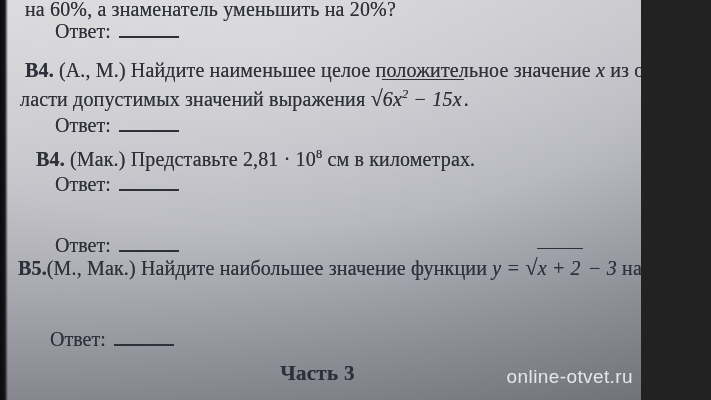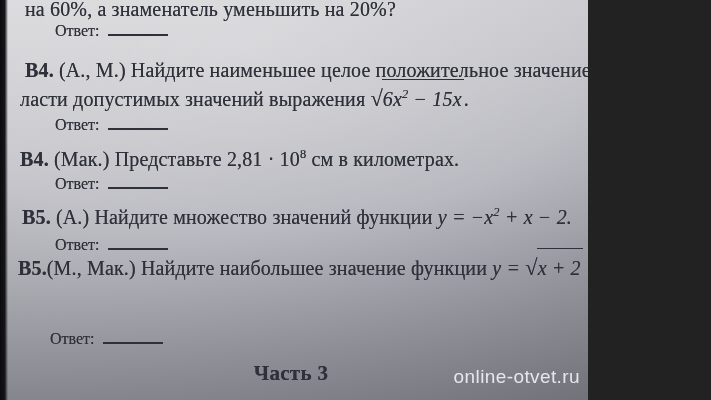--- a/index.html
+++ b/index.html
@@ -1,37 +1,37 @@
 <!DOCTYPE html>
 <html><head>
 <meta charset="utf-8">
 <style>
   html,body { margin:0; padding:0; background:#222; }
   .photo {
     position: relative;
-    width: 588px; height: 400px;
+    width: 641px; height: 400px;
     overflow: hidden;
     background:
       radial-gradient(130% 100% at 42% 12%, rgba(255,255,255,0.22) 0%, rgba(255,255,255,0.04) 45%, rgba(0,0,0,0.20) 100%),
       linear-gradient(168deg, #d9d9db 0%, #c8c8cd 28%, #b6b6be 55%, #9e9ea8 80%, #8d8d97 100%);
     font-family: "Liberation Serif", serif;
     color: #2f313a;
   }
   .edge-strip {
     position: absolute; left: 0; top: 0; bottom: 0; width: 8px;
     background: linear-gradient(to right, #0b0b0d 0%, #16161a 60%, rgba(22,22,26,0) 100%);
   }
   .content { position: absolute; inset: 0; filter: blur(0.3px); text-shadow: 0 0 0.6px rgba(47,49,58,0.75); }
   .line { position: absolute; white-space: nowrap; font-size: 20px; letter-spacing: 0.15px; line-height: 26px; }
   .num { font-weight: bold; }
   .math { font-style: italic; }
   .sup { font-size: 0.62em; vertical-align: super; line-height: 0; }
   .sqrt-sign { font-size: 1.12em; font-style: normal; margin-right: -1px; }
   .radicand { border-top: 1.7px solid currentColor; padding: 8px 2px 0 1px; font-style: italic; }
-  .answer-row { position: absolute; white-space: nowrap; font-size: 16px; }
+  .answer-row { position: absolute; white-space: nowrap; font-size: 20px; }
   .blank {
     display: inline-block; width: 60px; height: 14px;
     border-bottom: 2px solid #2f313a; margin-left: 8px;
   }
   .footer {
     position: absolute; left: 0; right: 6px; top: 361px;
     text-align: center; font-weight: bold; font-size: 21px; letter-spacing: 0.3px;
   }
   .watermark {
     position: absolute; right: 8px; top: 366px;
@@ -61,36 +61,30 @@
       <span>из об-</span>
     </div>
     <div class="line" style="left:20px; top:86px;">
       <span>ласти допустимых значений выражения</span>
       <span class="sqrt-sign">√</span><span class="radicand"><span>6x</span><span class="sup">2</span><span> − 15x</span></span><span>.</span>
     </div>
     <div class="answer-row" style="left:55px; top:114px;">
       <span>Ответ:</span><span class="blank"></span>
     </div>
 
-    <div class="line" style="left:20px; top:146px;">
+    <div class="line" style="left:36px; top:146px;">
       <span class="num">В4.</span>
       <span>(Мак.)</span>
       <span>Представьте 2,81 · 10</span><span class="sup">8</span>
       <span>см в километрах.</span>
     </div>
     <div class="answer-row" style="left:55px; top:173px;">
       <span>Ответ:</span><span class="blank"></span>
     </div>
 
-    <div class="line" style="left:22px; top:204px;">
-      <span class="num">В5.</span>
-      <span>(А.)</span>
-      <span>Найдите множество значений функции</span>
-      <span class="math"><span>y = −x</span><span class="sup">2</span><span> + x − 2.</span></span>
-    </div>
     <div class="answer-row" style="left:55px; top:234px;">
       <span>Ответ:</span><span class="blank"></span>
     </div>
 
     <div class="line" style="left:18px; top:255px;">
       <span class="num">В5.</span><span>(М., Мак.)</span>
       <span>Найдите наибольшее значение функции</span>
       <span class="math">y =</span>
       <span class="sqrt-sign">√</span><span class="radicand">x + 2</span>
       <span class="math">− 3</span>

